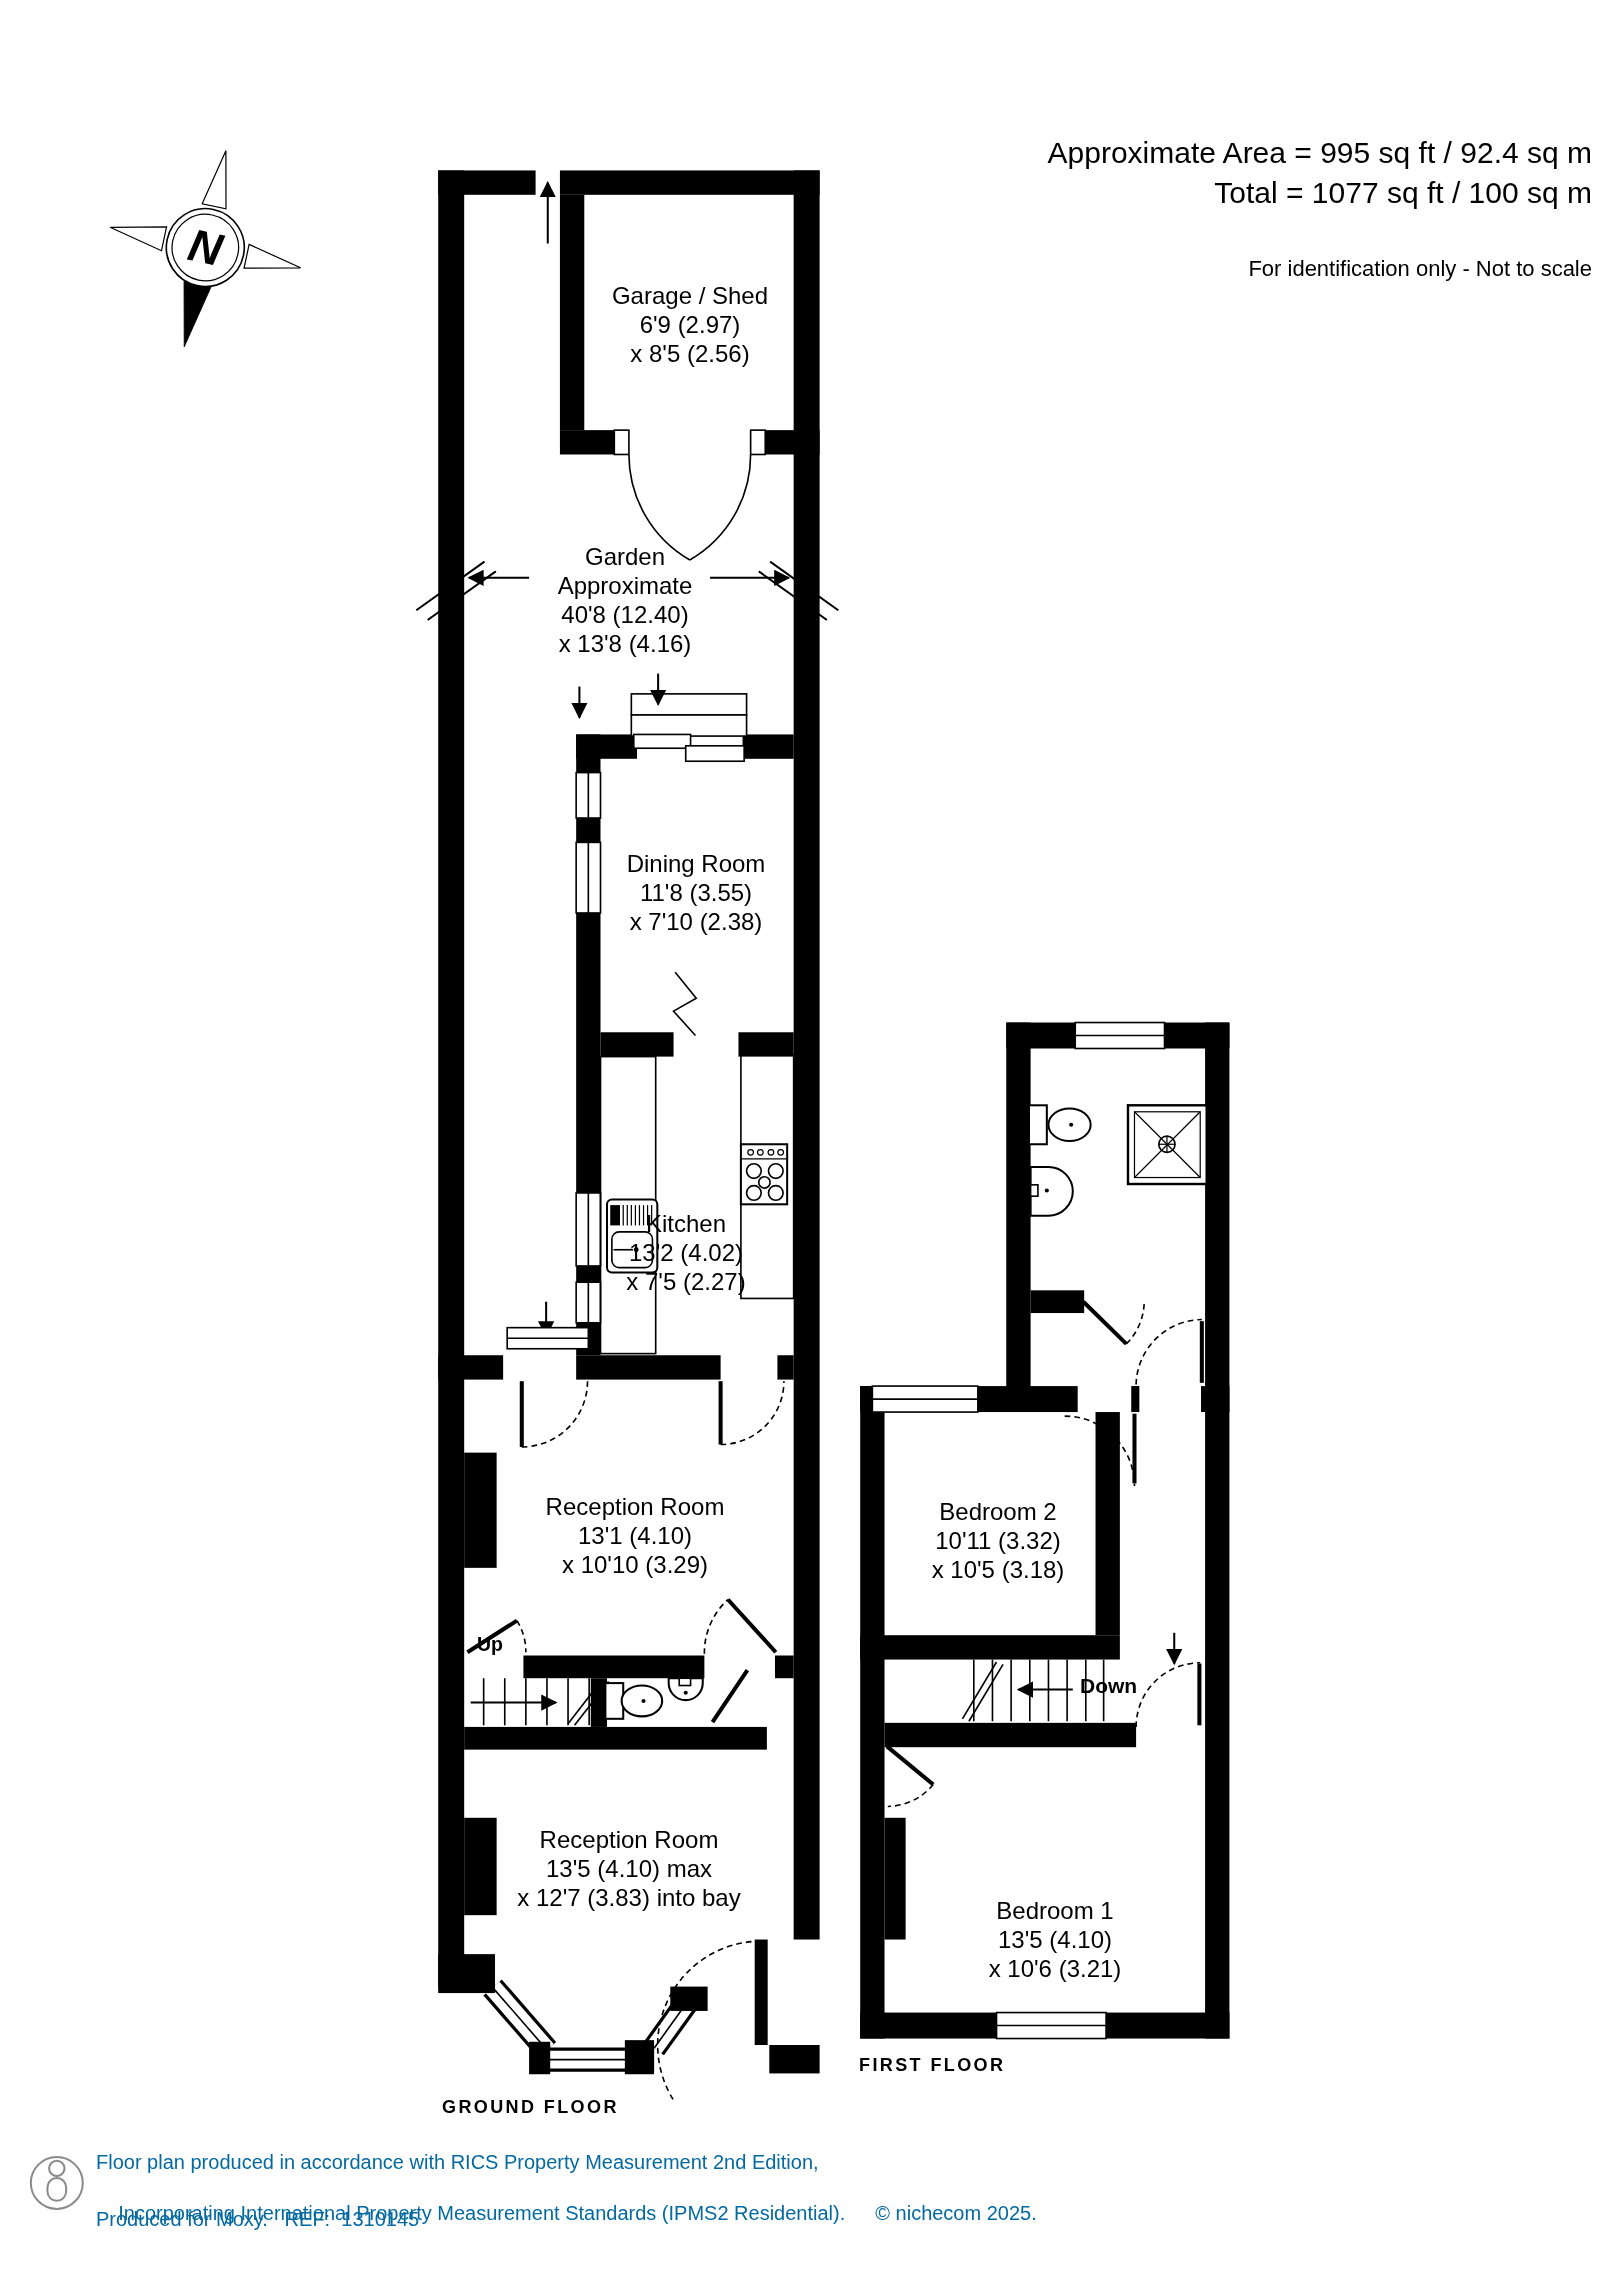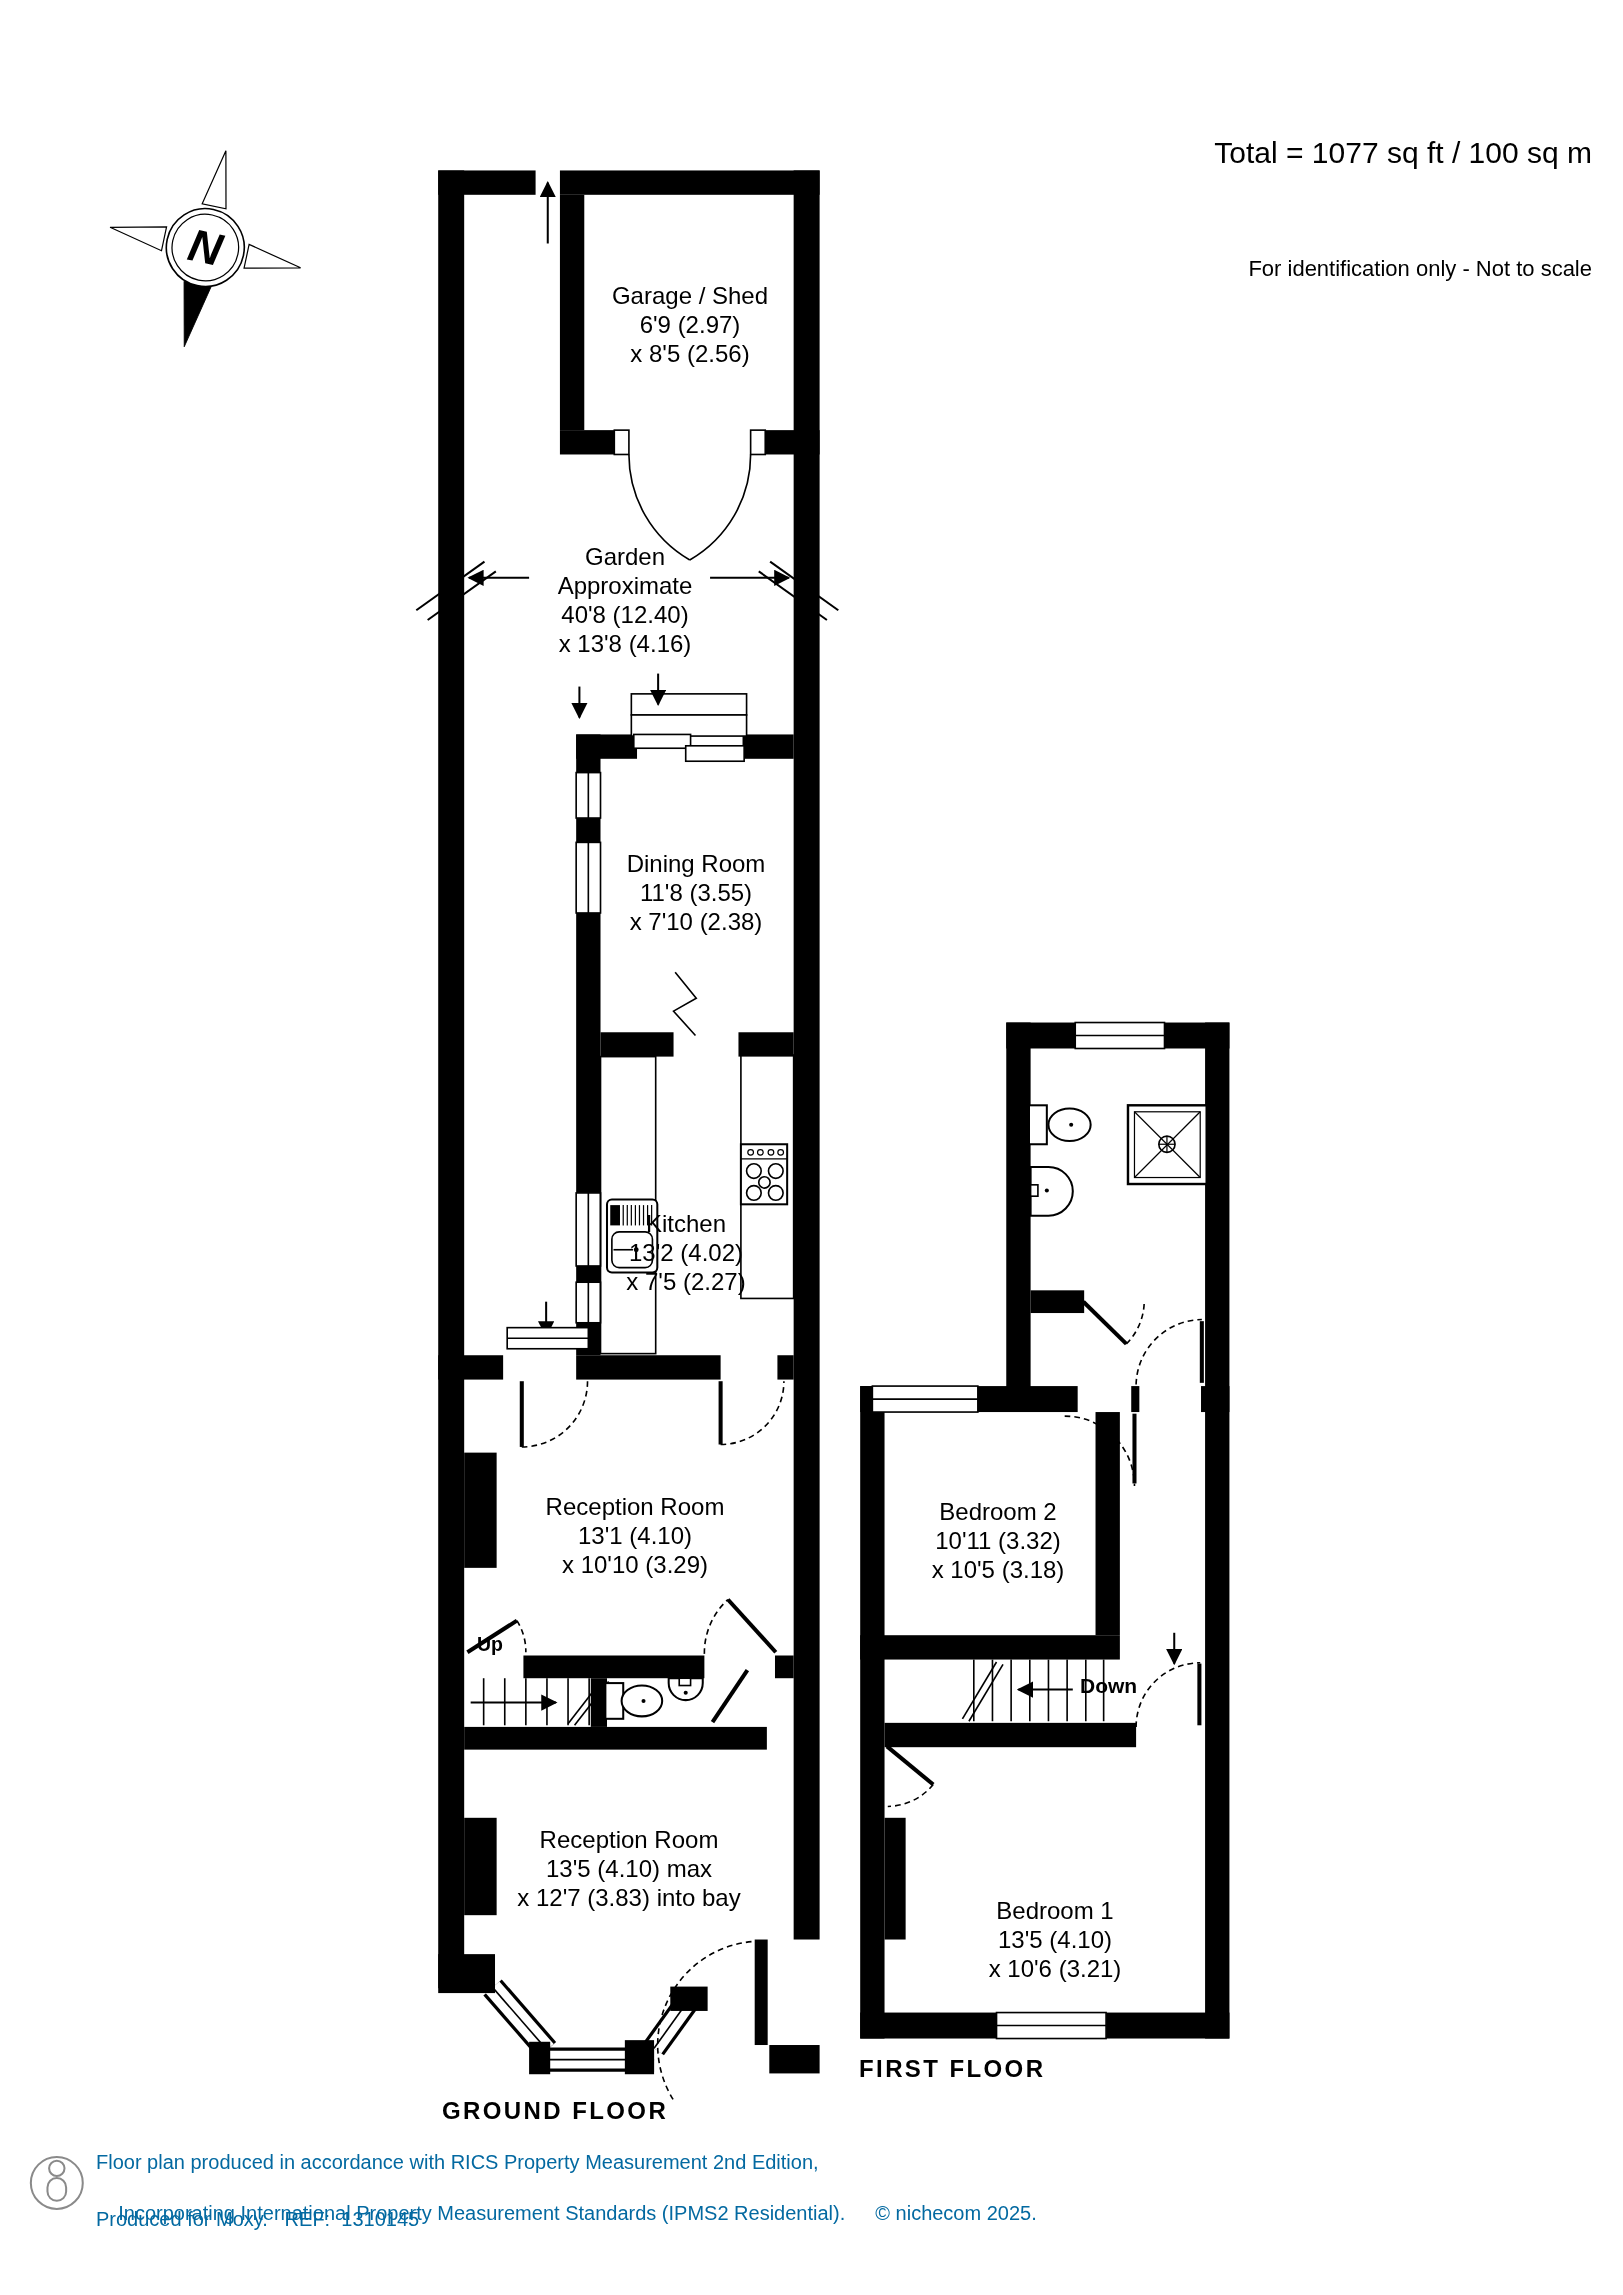--- a/index.html
+++ b/index.html
@@ -3,21 +3,21 @@
 <meta charset="utf-8">
 <style>
   html,body{margin:0;padding:0;background:#fff;}
   .page{position:relative;width:1623px;height:2295px;background:#fff;overflow:hidden;
         font-family:"Liberation Sans", sans-serif;color:#000;}
   .page svg{position:absolute;left:0;top:0;}
   .lbl{position:absolute;transform:translateX(-50%);text-align:center;font-size:24px;
        line-height:29px;white-space:nowrap;}
   .lbl .b{font-weight:normal;}
   .stair-lbl{position:absolute;font-weight:bold;font-size:19.5px;white-space:nowrap;}
-  .floor-lbl{position:absolute;font-weight:bold;font-size:24px;letter-spacing:2.4px;white-space:nowrap;}
+  .floor-lbl{position:absolute;font-weight:bold;font-size:18px;letter-spacing:2.4px;white-space:nowrap;}
   .title{position:absolute;right:31px;top:36px;font-weight:bold;font-size:45px;white-space:nowrap;}
   .areas{position:absolute;right:31px;top:133px;text-align:right;font-size:30px;line-height:40px;white-space:nowrap;}
   .disclaimer{position:absolute;right:31px;top:256px;font-size:22px;white-space:nowrap;}
   .footer{position:absolute;left:96px;font-size:20px;color:#0369a1;white-space:pre;}
   .footer .cpy{margin-left:30px;}
   
   .w{fill:#000;stroke:none;}
   .win{fill:#fff;stroke:#000;stroke-width:2;}
   .ol{fill:#fff;stroke:#000;stroke-width:2.5;}
   .thin{stroke:#000;stroke-width:2;fill:none;}
@@ -299,20 +299,21 @@
   </g>
 
   <g>
     <circle class="gray" cx="70" cy="2690" r="32"></circle>
     <circle class="gray" cx="70" cy="2672" r="9.5"></circle>
     <rect class="gray" x="58.5" y="2684" width="23" height="28" rx="11.5"></rect>
   </g>
 </svg>
 
   <div class="areas">
+    <div>Approximate Area = 995 sq ft / 92.4 sq m</div>
     <div>Total = 1077 sq ft / 100 sq m</div>
   </div>
   <div class="disclaimer">For identification only - Not to scale</div>
 
   <div class="lbl" style="left:690px;top:281px">
     <div class="b">Garage / Shed</div>
     <div>6'9 (2.97)</div>
     <div>x 8'5 (2.56)</div>
   </div>
 

